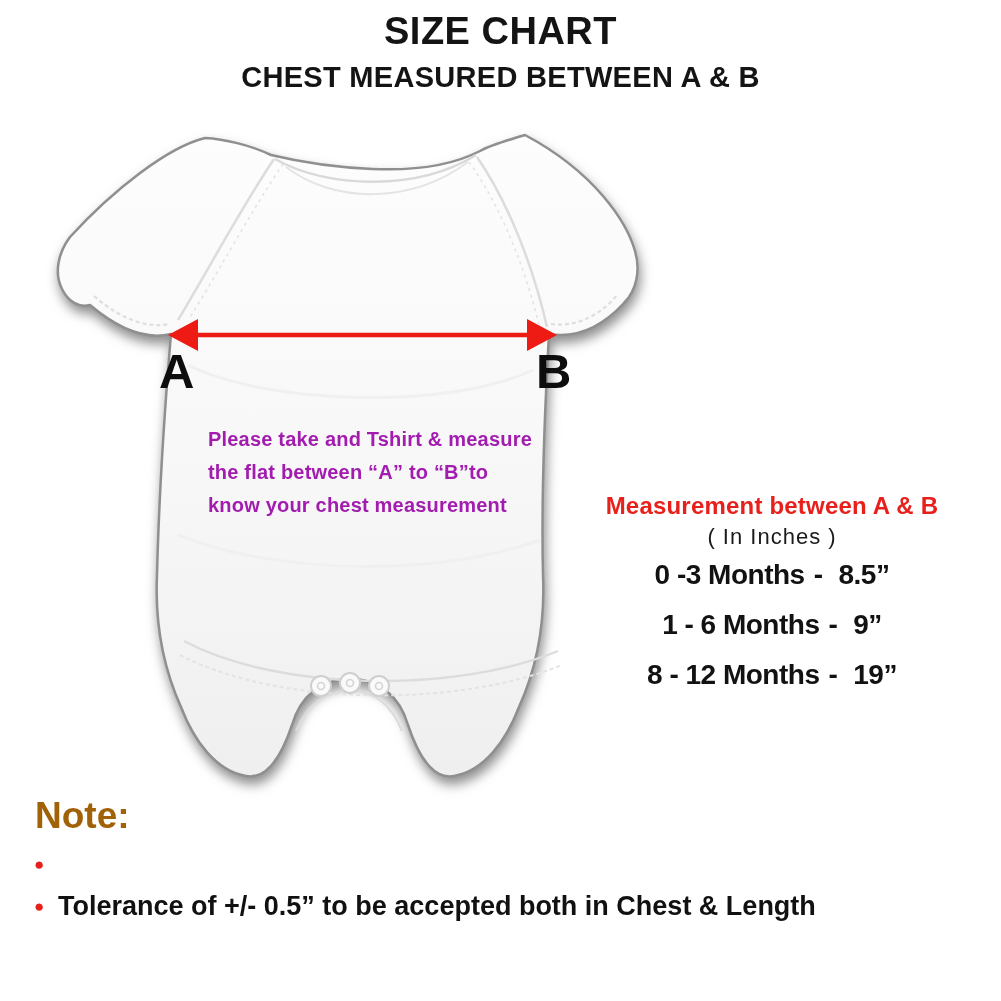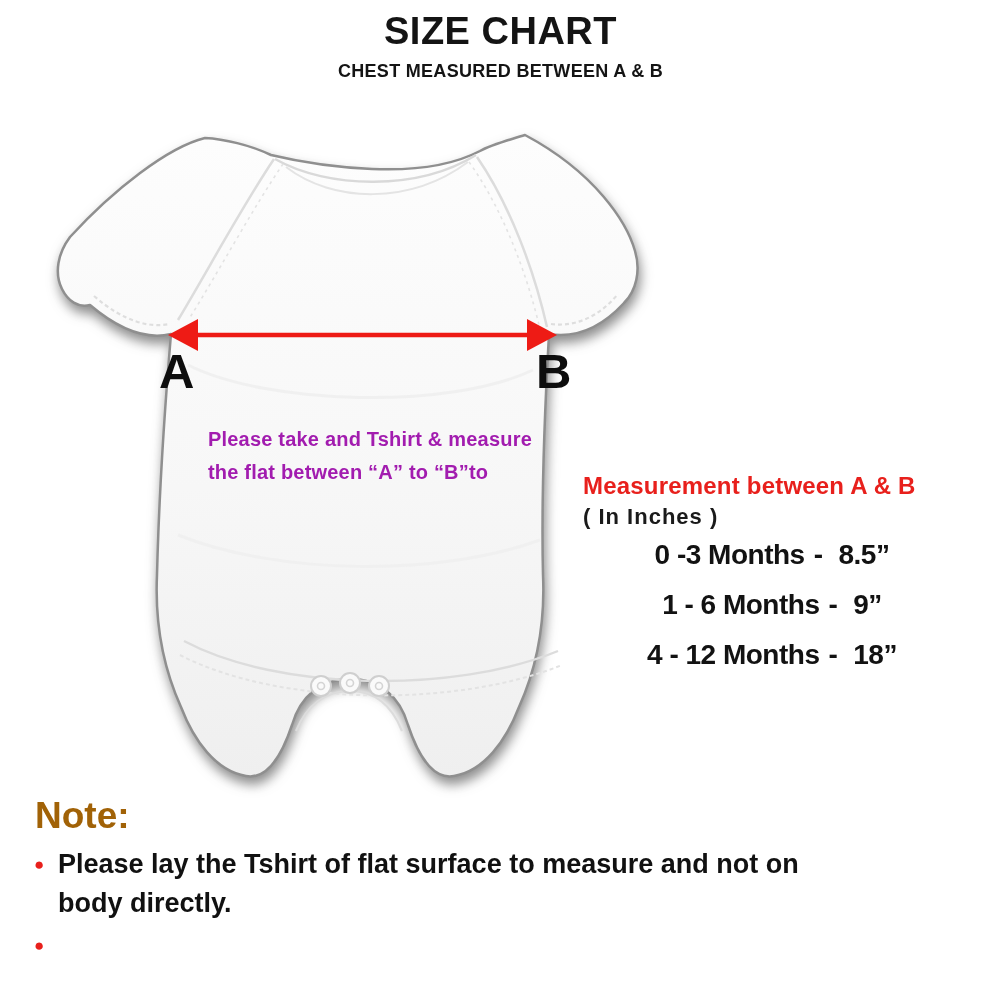--- a/index.html
+++ b/index.html
@@ -6,36 +6,36 @@
   .page{
     position:relative;width:1001px;height:1001px;background:#ffffff;overflow:hidden;
     font-family:"Liberation Sans", sans-serif;color:#151515;
   }
   .title{
     position:absolute;top:10px;left:0;width:100%;text-align:center;
     font-size:38px;font-weight:800;letter-spacing:.5px;color:#141414;
   }
   .subtitle{
     position:absolute;top:61px;left:0;width:100%;text-align:center;
-    font-size:18px;font-weight:800;letter-spacing:.3px;color:#141414;
+    font-size:29px;font-weight:800;letter-spacing:.3px;color:#141414;
   }
   svg.onesie{position:absolute;left:28px;top:105px;width:630px;height:700px;}
   .body-sil{filter:drop-shadow(2px 7px 6px rgba(50,50,50,0.55));}
   .ab-label{
     position:absolute;font-size:49px;font-weight:700;line-height:1;color:#0d0d0d;
   }
   .label-a{left:159px;top:347px;}
   .label-b{left:536px;top:347px;}
   .instructions{
     position:absolute;left:208px;top:423px;font-size:20px;font-weight:700;
     line-height:33px;color:#a21caf;letter-spacing:.2px;
   }
-  .m-panel{position:absolute;left:583px;top:472px;width:378px;text-align:left;}
+  .m-panel{position:absolute;left:583px;top:492px;width:378px;text-align:center;}
   .m-heading{font-size:24px;font-weight:800;color:#e8201c;letter-spacing:.2px;}
-  .m-sub{font-size:22px;font-weight:700;color:#1a1a1a;letter-spacing:1px;margin-top:4px;}
+  .m-sub{font-size:22px;font-weight:400;color:#1a1a1a;letter-spacing:1px;margin-top:4px;}
   .m-rows{margin-top:9px;display:flex;flex-direction:column;gap:19px;}
   .size-row{
     display:flex;justify-content:center;align-items:baseline;gap:9px;
     font-size:28px;font-weight:800;letter-spacing:-0.5px;color:#121212;height:31px;
   }
   .size-inches{margin-left:7px;}
   .note-heading{
     position:absolute;left:35px;top:795px;font-size:37px;font-weight:800;color:#a16207;
   }
   .notes{position:absolute;left:34px;top:845px;width:950px;}
@@ -122,51 +122,51 @@
       <polygon points="529,230 499,214 499,246" fill="#ee1b15"></polygon>
     </g>
   </svg>
 
   <div class="ab-label label-a">A</div>
   <div class="ab-label label-b">B</div>
 
   <div class="instructions">
     <div>Please take and Tshirt &amp; measure</div>
     <div>the flat between “A” to “B”to</div>
+    <div>know your chest measurement</div>
   </div>
 
   <div class="m-panel">
     <div class="m-heading">Measurement between A &amp; B</div>
     <div class="m-sub">( In Inches )</div>
     <div class="m-rows">
       <div class="size-row">
         <span>0 -3 Months</span>
         <span>-</span>
         <span class="size-inches">8.5”</span>
       </div>
       <div class="size-row">
         <span>1 - 6 Months</span>
         <span>-</span>
         <span class="size-inches">9”</span>
       </div>
       <div class="size-row">
-        <span>4 - 12 Months</span>
+        <span>8 - 12 Months</span>
         <span>-</span>
-        <span class="size-inches">18”</span>
+        <span class="size-inches">19”</span>
       </div>
     </div>
   </div>
 
   <div class="note-heading">Note:</div>
   <div class="notes">
     <div class="bullet">
       <span class="dot">●</span>
-      <span class="bullet-text">
-        <div>Please lay the Tshirt of flat surface to measure and not on</div>
-        <div>body directly.</div>
-      </span>
     </div>
     <div class="bullet">
       <span class="dot">●</span>
+      <span class="bullet-text">
+        <div>Tolerance of +/- 0.5” to be accepted both in Chest &amp; Length</div>
+      </span>
     </div>
   </div>
 
 </div>
 
 </body></html>

